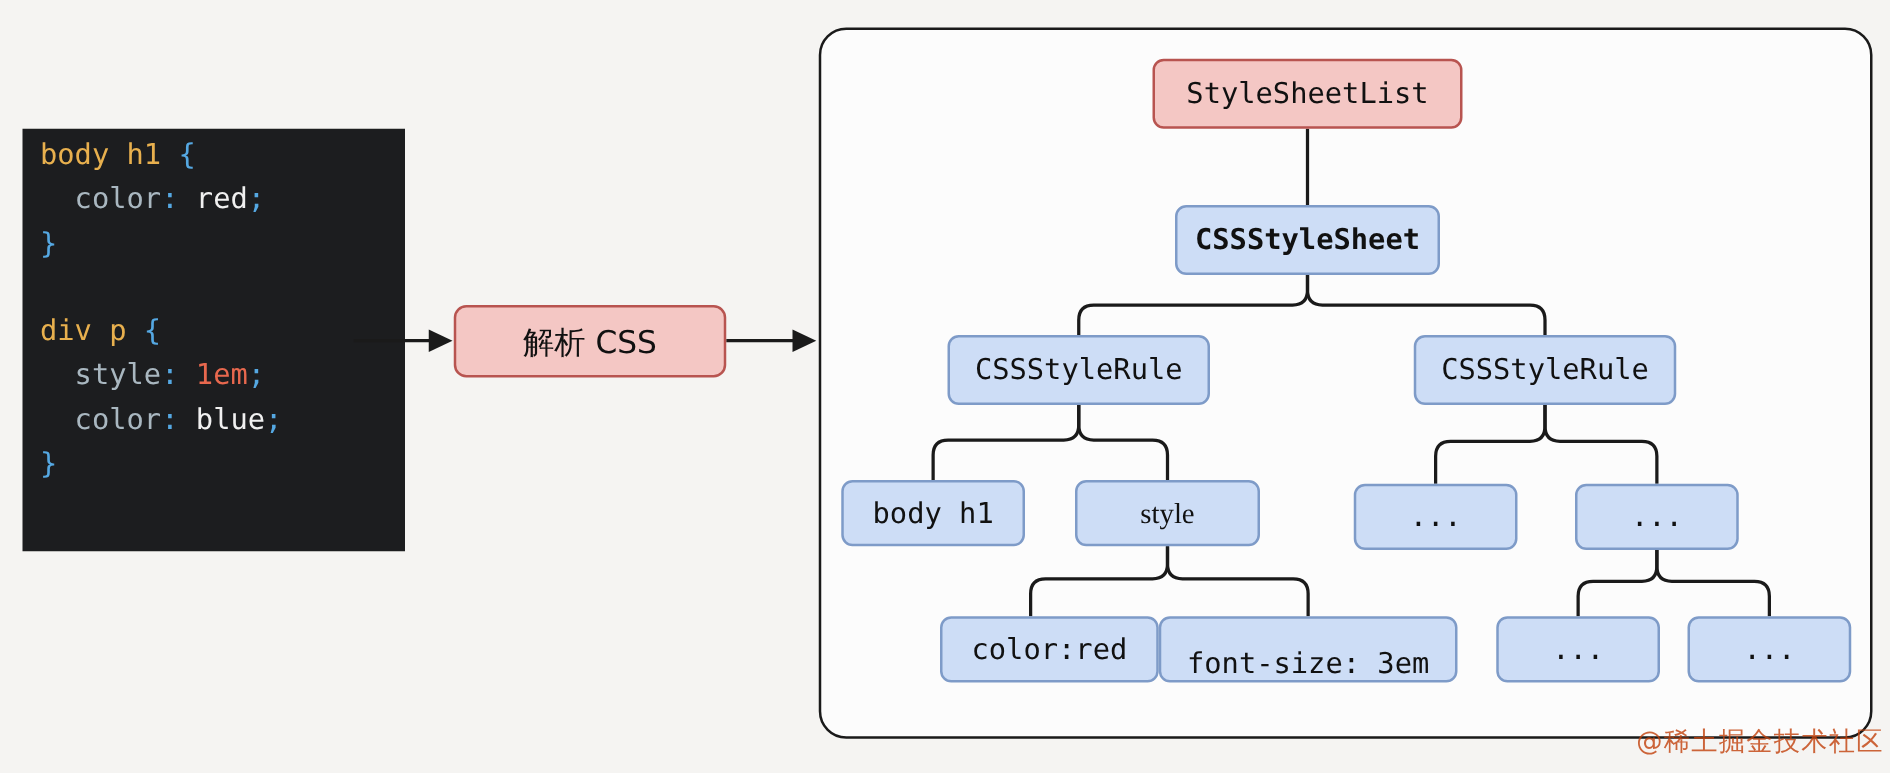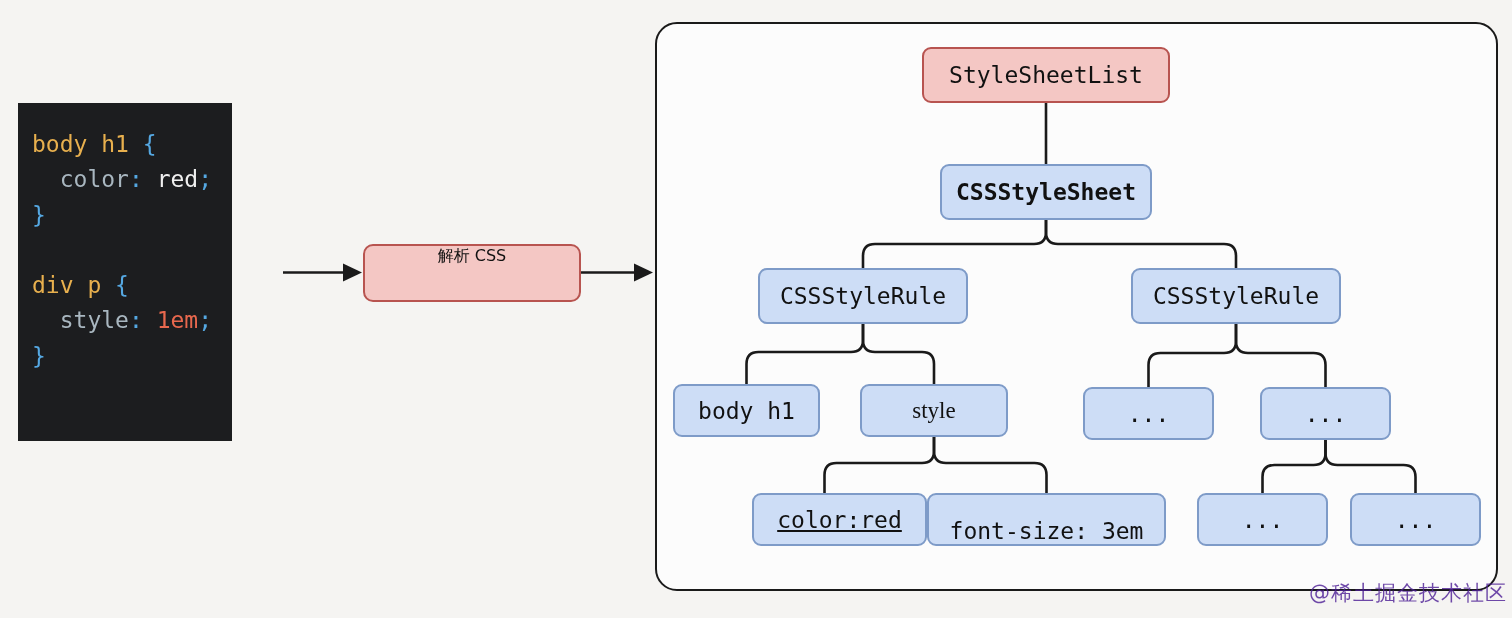--- a/index.html
+++ b/index.html
@@ -6,41 +6,41 @@
   .canvas{
     position:relative;
     width:1512px;height:618px;
     background:var(--page-bg,#f5f4f2);
     font-family:"DejaVu Sans Mono", monospace;
     overflow:hidden;
   }
 
   
   .code-block{
-    position:absolute;left:18px;top:103px;width:214px;height:338px;
+    position:absolute;left:18px;top:103px;width:306px;height:338px;
     background:var(--code-bg,#1c1d1f);
-    padding:24px 14px;box-sizing:border-box;
+    padding:4px 14px;box-sizing:border-box;
     font-size:23px;line-height:35.3px;
   }
   .code-line{white-space:pre;height:35.3px;}
   .tok-selector{color:var(--code-selector,#e8b04e);}
   .tok-punct{color:var(--code-punct,#55a8e2);}
   .tok-prop{color:var(--code-property,#a9b7c0);}
   .tok-value{color:var(--code-value,#f0f0f0);}
   .tok-number{color:var(--code-number,#e8684e);}
   .tok-plain{color:var(--code-value,#f0f0f0);}
 
   
   .parse-box{
     position:absolute;left:363px;top:244px;width:218px;height:58px;
     background:var(--node-pink-fill,#f4c7c4);
     border:2.5px solid var(--node-pink-border,#b85450);
     border-radius:10px;box-sizing:border-box;
-    display:flex;align-items:flex-start;justify-content:center;
-    font-family:"DejaVu Sans",sans-serif;font-size:16px;color:#111;
+    display:flex;align-items:center;justify-content:center;
+    font-family:"DejaVu Sans",sans-serif;font-size:25px;color:#111;
     z-index:3;
   }
 
   
   .tree-container{
     position:absolute;left:655px;top:22px;width:843px;height:569px;
     background:var(--container-bg,#fcfcfc);
     border:2.5px solid var(--line,#1a1a1a);
     border-radius:22px;box-sizing:border-box;z-index:1;
   }
@@ -64,44 +64,45 @@
     border:2.5px solid var(--node-pink-border,#b85450);
   }
   #n-root{left:922px;top:47px;width:248px;height:56px;}
   #n-sheet{left:940px;top:164px;width:212px;height:56px;font-weight:bold;}
   #n-rule1{left:758px;top:268px;width:210px;height:56px;}
   #n-rule2{left:1131px;top:268px;width:210px;height:56px;}
   #n-selector{left:673px;top:384px;width:147px;height:53px;}
   #n-style{left:860px;top:384px;width:148px;height:53px;font-family:Liberation Serif, serif;}
   #n-dots1{left:1083px;top:387px;width:131px;height:53px;}
   #n-dots2{left:1260px;top:387px;width:131px;height:53px;}
-  #n-decl1{left:752px;top:493px;width:175px;height:53px;text-decoration:underline;}
+  #n-decl1{left:752px;top:493px;width:175px;height:53px;}
   #n-decl2{left:927px;top:493px;width:239px;height:53px;align-items:flex-end;}
   #n-dots3{left:1197px;top:493px;width:131px;height:53px;}
   #n-dots4{left:1350px;top:493px;width:131px;height:53px;}
 
   
   .watermark{
     position:absolute;right:5px;top:579px;z-index:4;
     font-family:"DejaVu Sans",sans-serif;font-size:21px;
-    color:#4c1d95;opacity:.8;letter-spacing:1px;
+    color:#c2410c;opacity:.8;letter-spacing:1px;
   }
 </style>
 </head>
 <body>
 
 <div class="canvas">
 
   <div class="code-block" id="code-lines">
       <div class="code-line"><span class="tok-selector">body h1 </span><span class="tok-punct">{</span></div>
       <div class="code-line"><span class="tok-prop">  color</span><span class="tok-punct">:</span><span class="tok-plain"> </span><span class="tok-value">red</span><span class="tok-punct">;</span></div>
       <div class="code-line"><span class="tok-punct">}</span></div>
       <div class="code-line"> </div>
       <div class="code-line"><span class="tok-selector">div p </span><span class="tok-punct">{</span></div>
       <div class="code-line"><span class="tok-prop">  style</span><span class="tok-punct">:</span><span class="tok-plain"> </span><span class="tok-number">1em</span><span class="tok-punct">;</span></div>
+      <div class="code-line"><span class="tok-prop">  color</span><span class="tok-punct">:</span><span class="tok-plain"> </span><span class="tok-value">blue</span><span class="tok-punct">;</span></div>
       <div class="code-line"><span class="tok-punct">}</span></div>
     </div>
 
   <div class="tree-container"></div>
 
   <svg class="wires" width="1512" height="618" viewBox="0 0 1512 618">
 
     <g>
       <line class="arrow-shaft" x1="283" y1="272.5" x2="345" y2="272.5"></line>
       <polygon class="arrow-head" points="362,272.5 343,263.5 343,281.5"></polygon>

